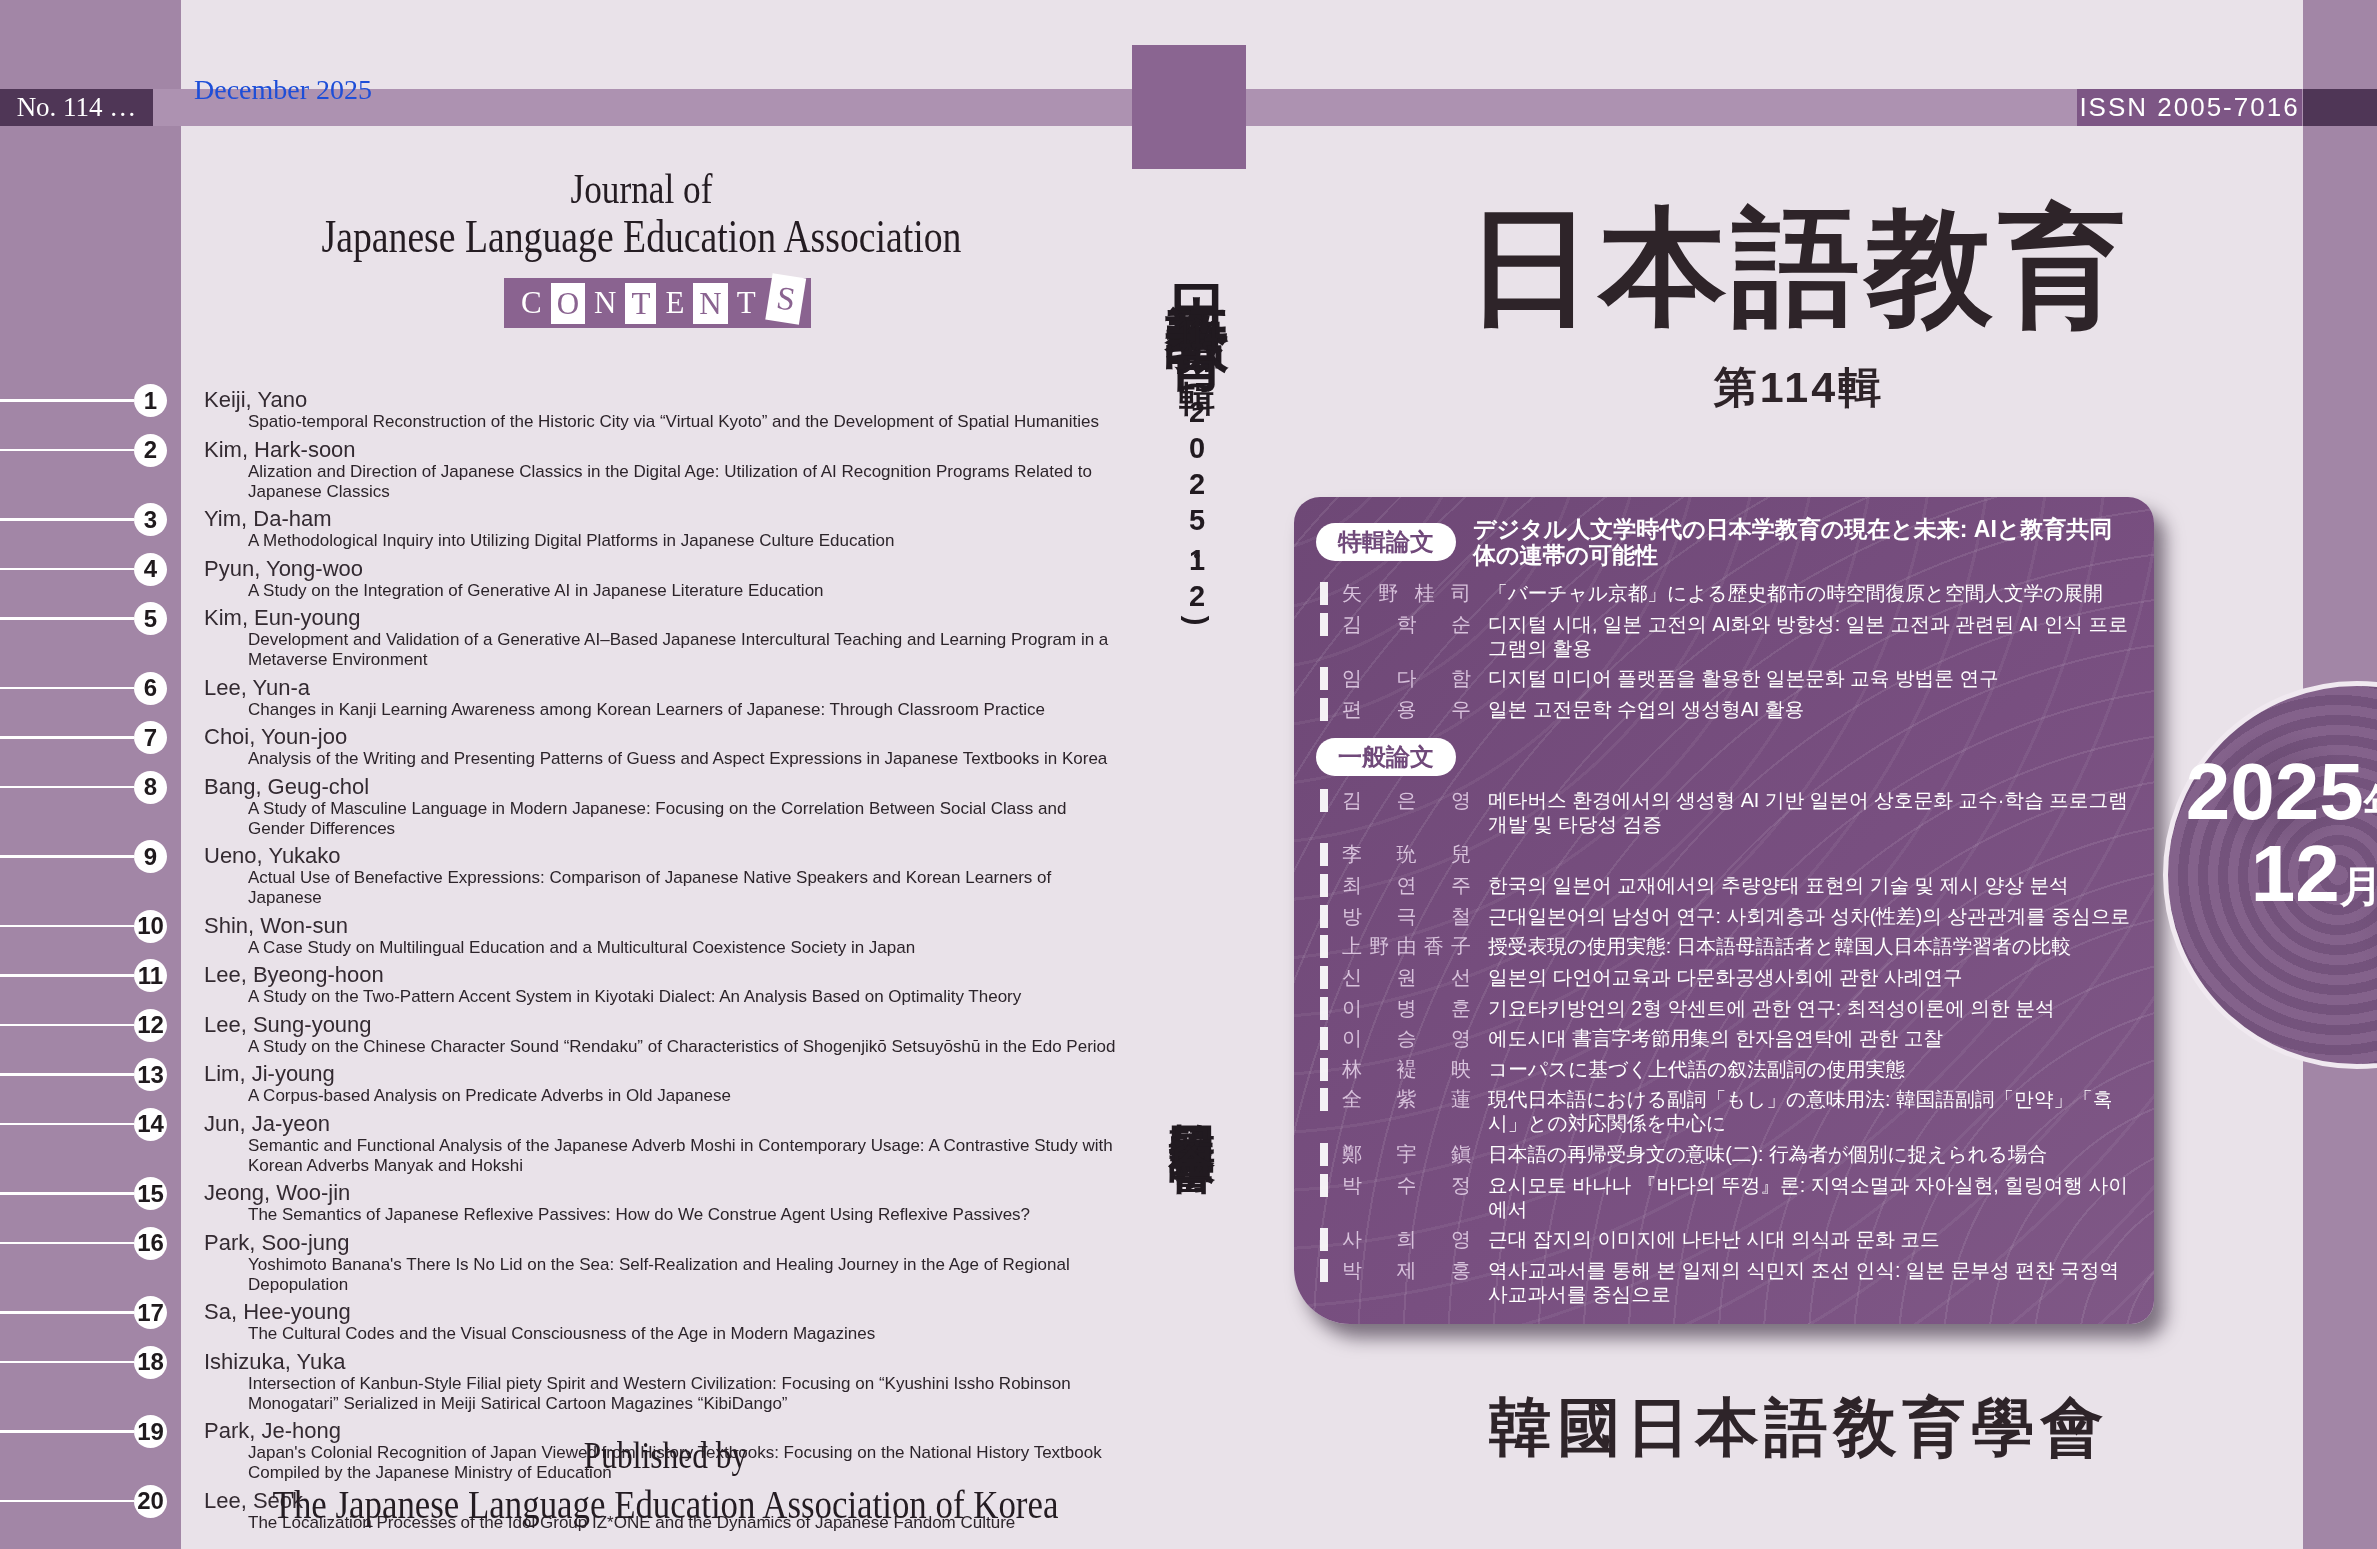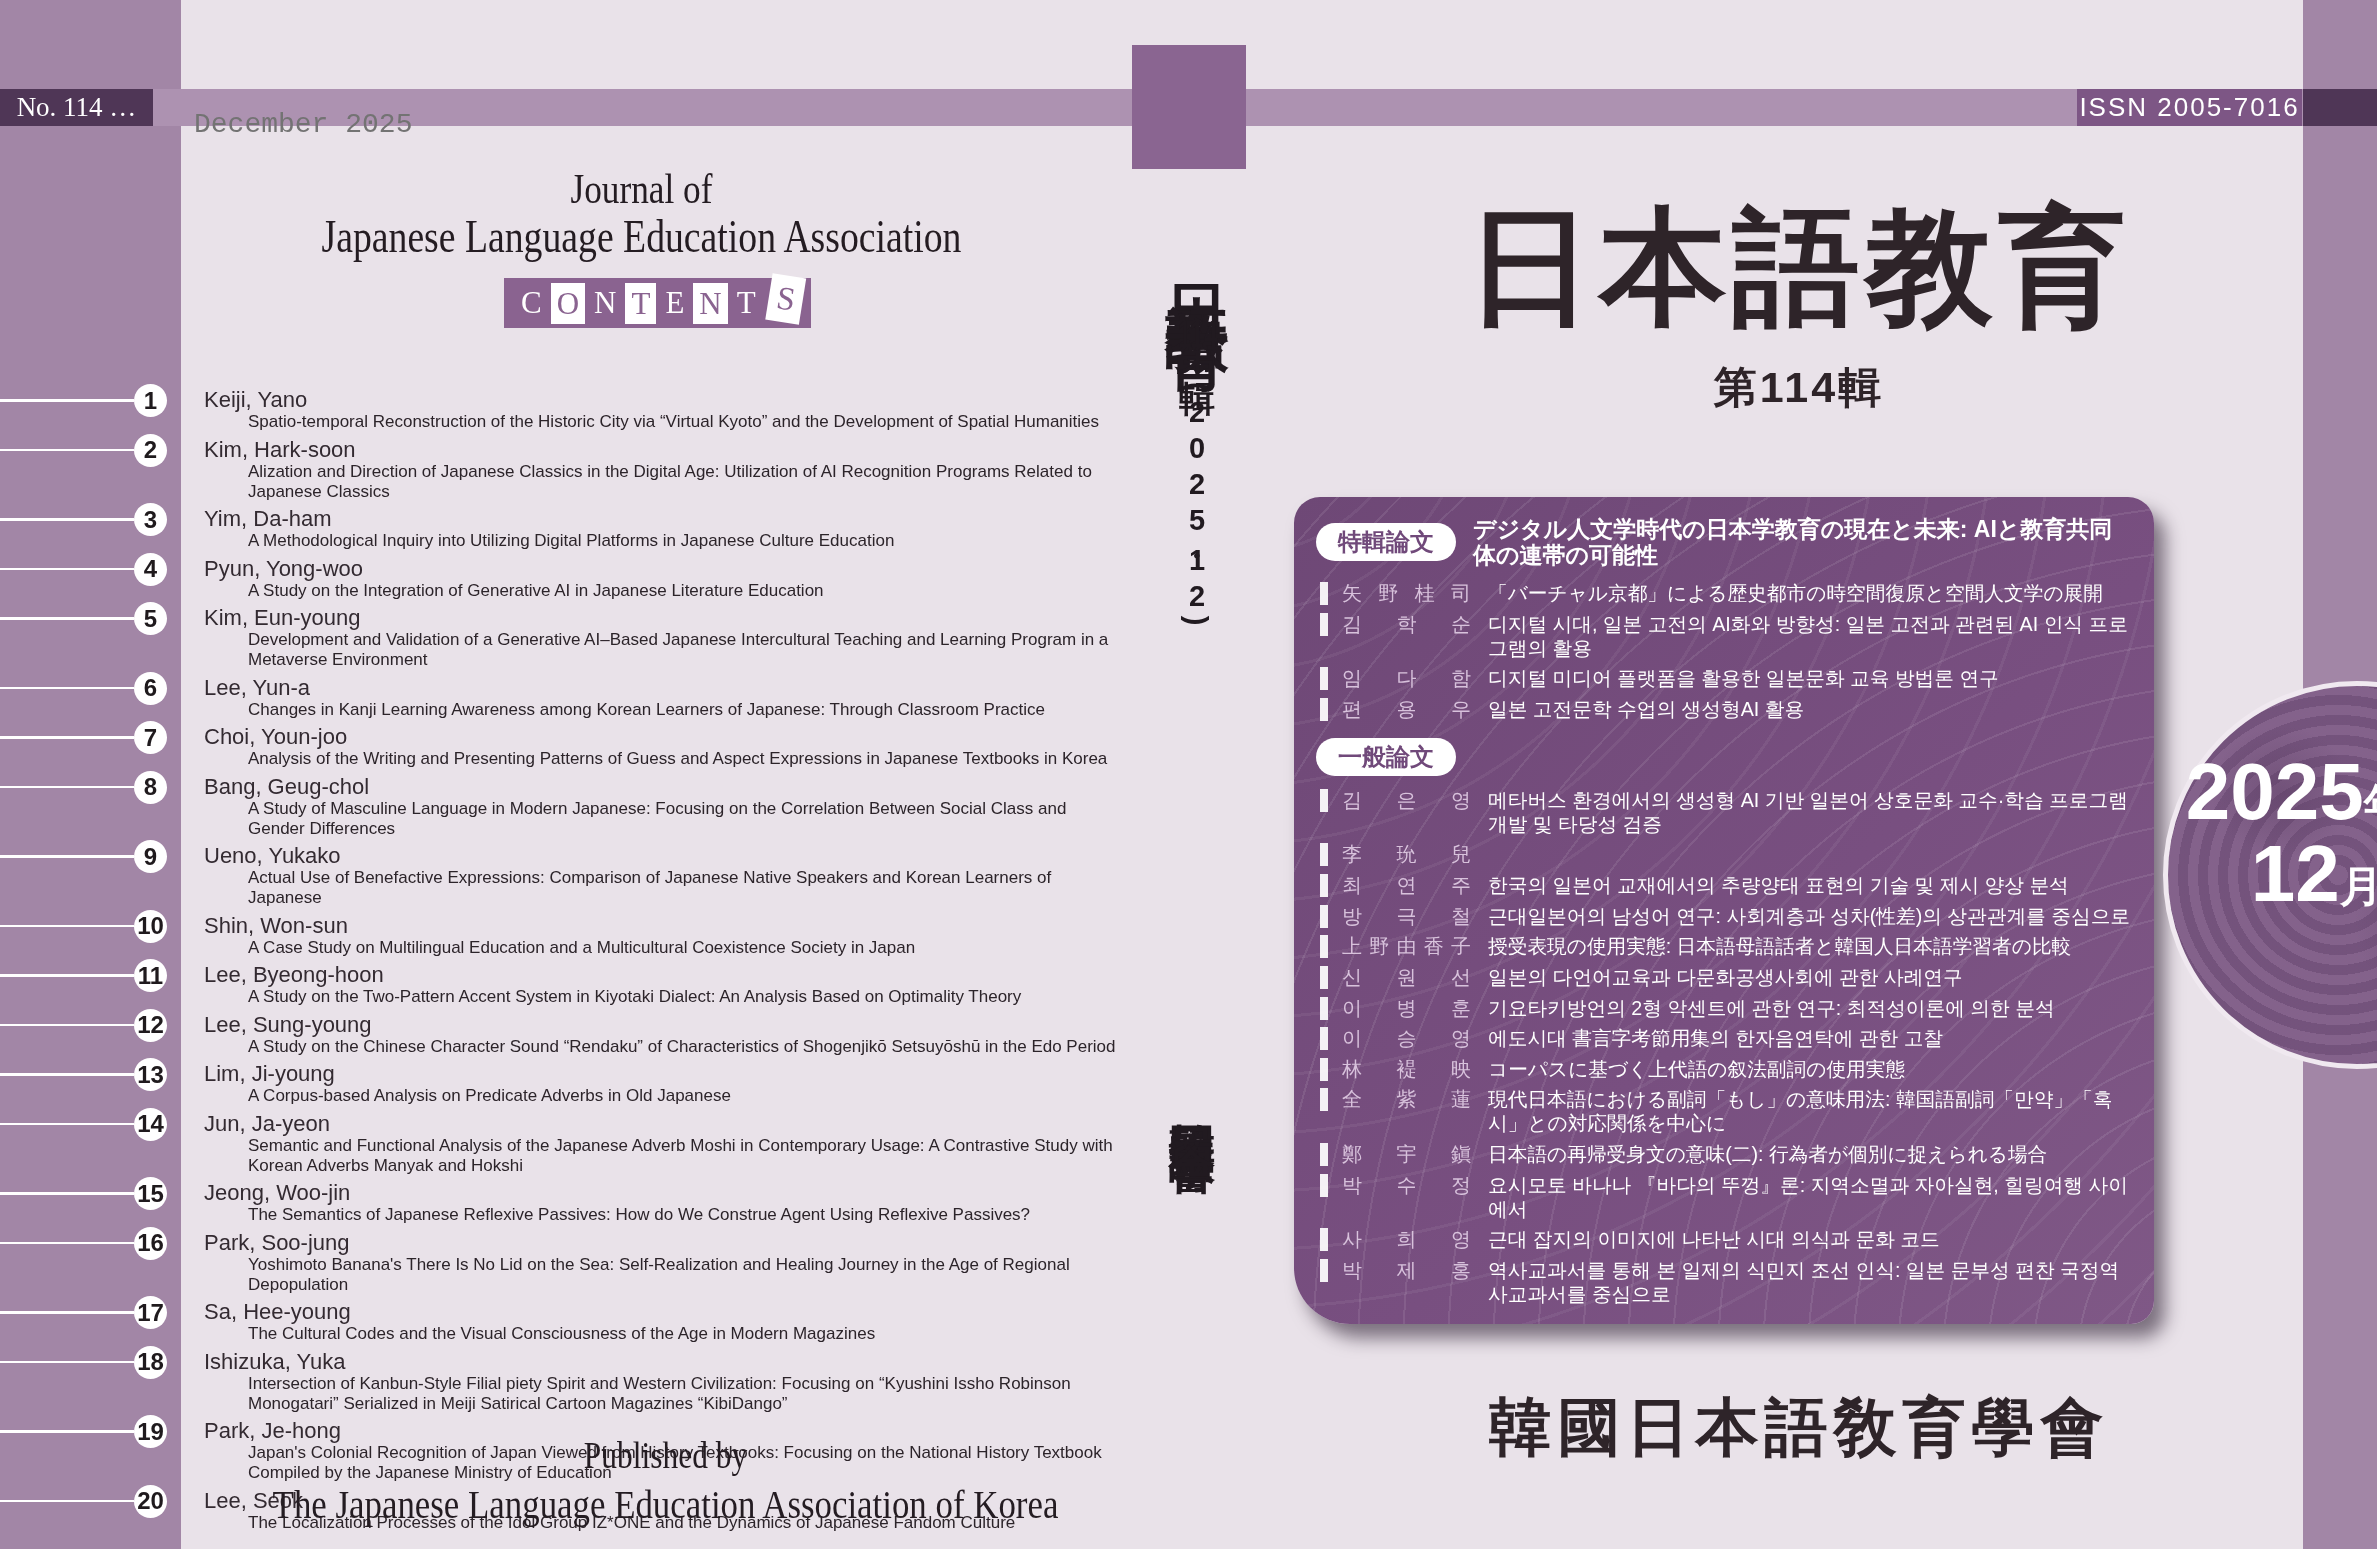--- a/index.html
+++ b/index.html
@@ -6,22 +6,22 @@
   body{font-family:"Liberation Sans","DejaVu Sans",sans-serif;}
   #page{position:relative;width:2377px;height:1549px;background:#e9e2e9;overflow:hidden;}
 
   
   .strip-left{position:absolute;left:0;top:0;width:181px;height:1549px;background:#a286a6;}
   .strip-right{position:absolute;left:2303px;top:0;width:75px;height:1549px;background:#a286a6;}
   .banner{position:absolute;left:0;top:89px;width:2377px;height:37px;background:#ad92b1;}
   .banner-left-box{position:absolute;left:0;top:89px;width:153px;height:37px;background:#4f3656;
     color:#fff;display:flex;align-items:center;justify-content:center;
     font-family:"Liberation Serif",serif;font-size:27px;}
-  .banner-date{position:absolute;left:194px;top:106px;height:37px;display:flex;align-items:center;
-    color:#737373;font-family:Liberation Mono, monospace;font-size:28px;}
+  .banner-date{position:absolute;left:194px;top:71px;height:37px;display:flex;align-items:center;
+    color:#1d4ed8;font-family:Liberation Serif, serif;font-size:28px;}
   .issn-box{position:absolute;left:2077px;top:89px;width:225px;height:37px;background:#7d5685;
     color:#fff;display:flex;align-items:center;justify-content:center;font-size:26px;letter-spacing:2px;}
   .banner-right-box{position:absolute;left:2303px;top:89px;width:75px;height:37px;background:#4f3656;}
   .spine-top-box{position:absolute;left:1132px;top:45px;width:114px;height:124px;background:#8a6591;}
 
   
   .lp-center{position:absolute;left:165px;top:0;width:953px;text-align:center;color:#241c22;}
   .lp-title{top:166px;}
   .lp-title .l1{font-family:"Liberation Serif",serif;font-size:43px;line-height:1.05;transform:scaleX(.82);transform-origin:center;}
   .lp-title .l2{font-family:"Liberation Serif",serif;font-size:46px;line-height:1.12;transform:scaleX(.82);transform-origin:center;}

